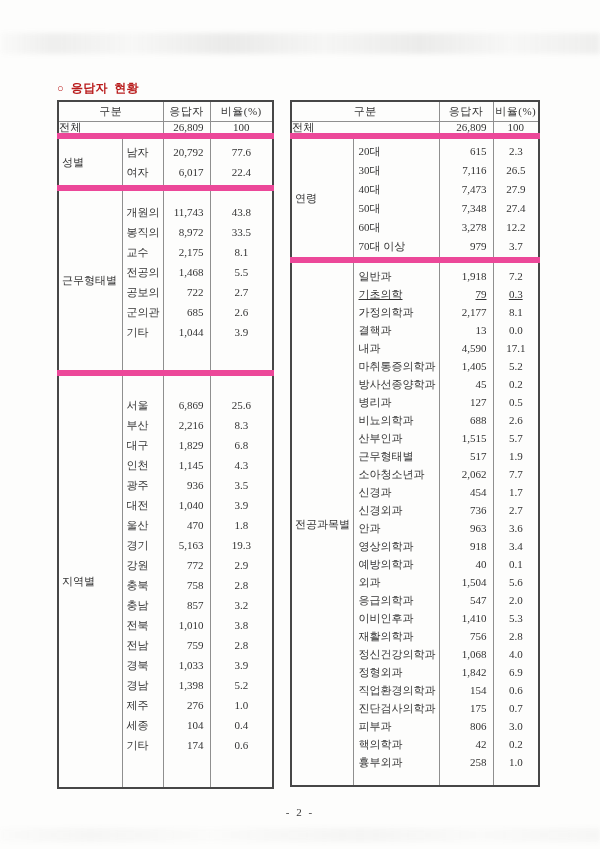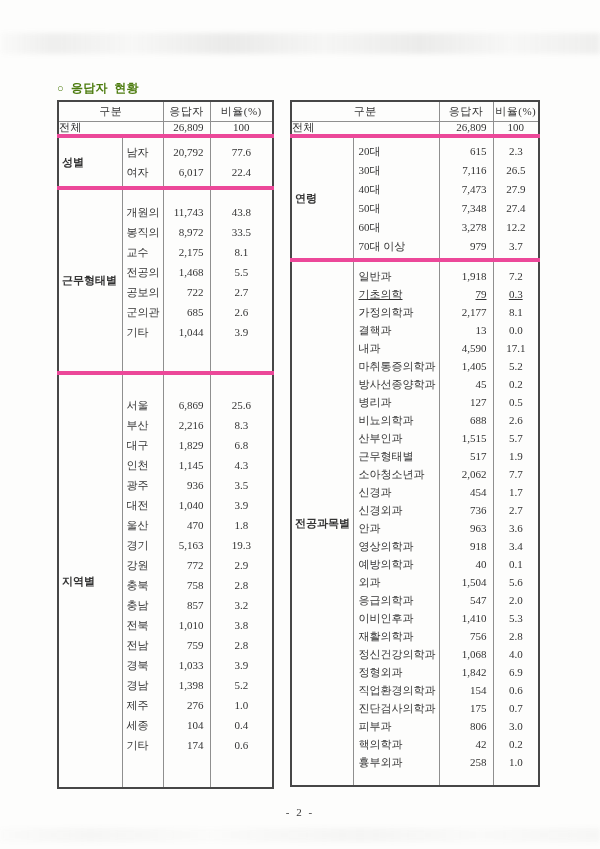--- a/index.html
+++ b/index.html
@@ -20,42 +20,42 @@
   }
   .scan-band.bottom {
     top:828px; height:14px; opacity:0.55;
     background:linear-gradient(90deg,
       rgba(110,110,110,0.03) 0%, rgba(110,110,110,0.09) 15%,
       rgba(110,110,110,0.03) 35%, rgba(110,110,110,0.10) 60%,
       rgba(110,110,110,0.04) 80%, rgba(110,110,110,0.09) 100%);
   }
   .title {
     position:absolute; left:57px; top:80px;
-    font-size:12px; font-weight:bold; color:#4d7c0f; letter-spacing:0.3px;
+    font-size:12px; font-weight:bold; color:#b91c1c; letter-spacing:0.3px;
     white-space:nowrap;
   }
   .title .marker { font-weight:normal; font-size:11px; margin-right:7px; position:relative; top:-0.5px; }
   .title .title-text { word-spacing:3px; }
 
   table.rtable {
     position:absolute; top:100px;
     border-collapse:collapse; table-layout:fixed;
     font-size:11px; line-height:1; color:#333333;
     border:2px solid #474747;
   }
   table.rtable.tleft  { left:57px;  width:215px; }
   table.rtable.tright { left:290px; width:248px; }
 
   .rtable th, .rtable td {
     padding:0; margin:0; font-weight:normal; overflow:hidden; white-space:nowrap;
     border-left:1px solid #8f8f8f; border-right:1px solid #8f8f8f;
   }
   .rtable tr.hdr > th { border-bottom:1px solid #8f8f8f; text-align:center; letter-spacing:0.5px; }
   .rtable tr.total > td { border-bottom:1px solid #8f8f8f; }
-  .rtable tbody.sec > tr:first-child > td { border-top:4px solid #ec4899;font-weight:bold; }
+  .rtable tbody.sec > tr:first-child > td { border-top:6px solid #ec4899; }
 
   .rtable td.tlabel { text-align:left; letter-spacing:0.5px; }
   .rtable td.group  { text-align:left; padding-left:3px; vertical-align:middle; letter-spacing:0px; }
   .rtable td.item   { text-align:left; padding-left:4px; }
   .rtable.tright td.item { padding-left:5px; }
   .rtable td.num    { text-align:right; padding-right:6px; }
   .rtable td.ratio  { text-align:center; }
 
   .pageno {
     position:absolute; top:806px; left:0; width:100%;

